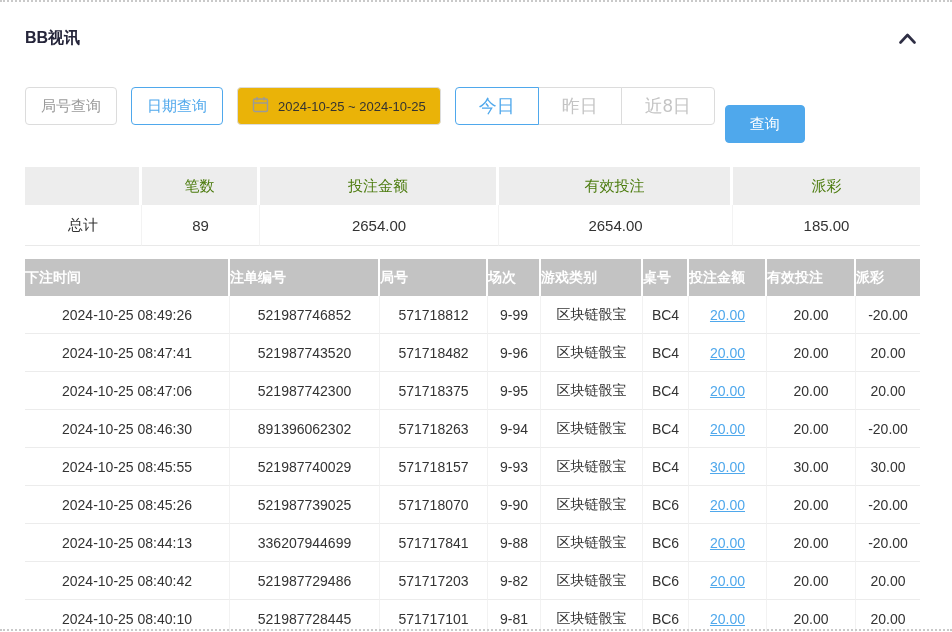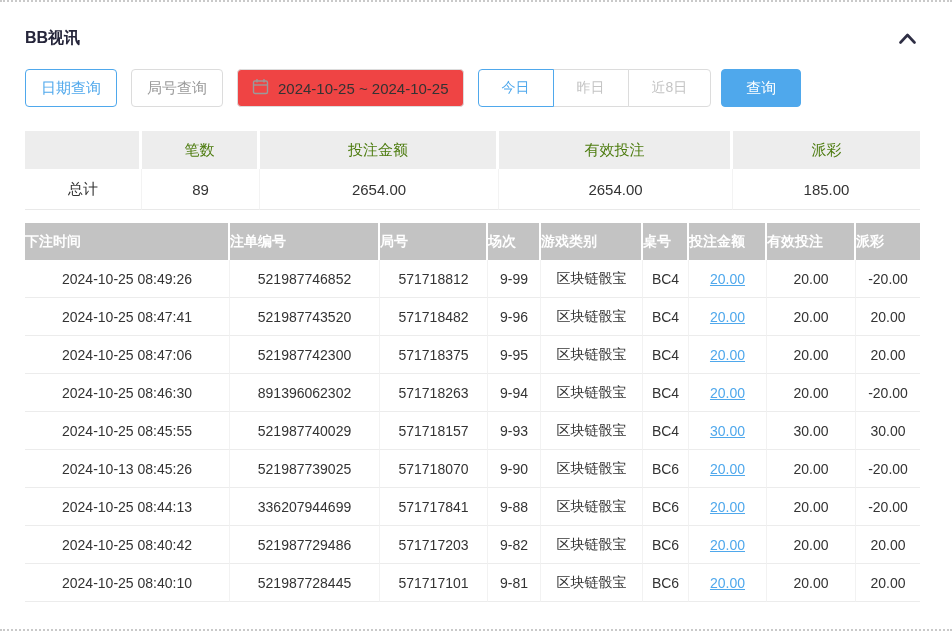--- a/index.html
+++ b/index.html
@@ -29,32 +29,32 @@
   .collapse-btn { background: none; border: none; cursor: pointer; padding: 4px; line-height: 0; }
   
   .filter-bar { display: flex; align-items: center; gap: 14px; margin-bottom: 24px; }
   .btn {
     height: 38px; padding: 0 15px; border-radius: 4px;
     font-size: 15px; background: #fff; cursor: pointer;
     font-family: inherit;
   }
   .btn.outline-active { border: 1px solid var(--accent, #4fa8ec); color: var(--accent, #4fa8ec); }
   .btn.outline { border: 1px solid #dcdcdc; color: #999; }
-  .btn.primary { border: 1px solid var(--accent, #4fa8ec); background: var(--accent, #4fa8ec); color: #fff; padding: 0 24px; margin-left: -4px; }
+  .btn.primary { border: 1px solid var(--accent, #4fa8ec); background: var(--accent, #4fa8ec); color: #fff; padding: 0 24px; margin-left: -4px; margin-top: 36px; }
   .date-input {
     display: flex; align-items: center; gap: 9px;
     height: 38px; padding: 0 14px;
     border: 1px solid #dcdcdc; border-radius: 4px;
-    font-size: 15px; color: #333; cursor: pointer; background: #ef4444;
+    font-size: 13px; color: #333; cursor: pointer; background: #eab308;
   }
   .segmented { display: flex; }
   .seg {
     height: 38px; padding: 0 23px;
     border: 1px solid #dcdcdc; background: #fff;
-    color: #c4c4c4; font-size: 14px; cursor: pointer;
+    color: #c4c4c4; font-size: 18px; cursor: pointer;
     margin-left: -1px; position: relative; font-family: inherit; text-align: right;
   }
   .seg:first-child { margin-left: 0; border-radius: 4px 0 0 4px; }
   .seg:last-child { border-radius: 0 4px 4px 0; }
   .seg.active { border-color: var(--accent, #4fa8ec); color: var(--accent, #4fa8ec); z-index: 1; }
   
   table { border-collapse: separate; border-spacing: 0; width: 895px; table-layout: fixed; }
   .summary-table { font-size: 15px; }
   .summary-table th {
     background: #ededed; height: 38px;
@@ -95,22 +95,22 @@
     <button class="collapse-btn">
       <span>
         <svg width="17" height="11" viewBox="0 0 17 11">
             <polyline points="1.5,9.5 8.5,2 15.5,9.5" fill="none" stroke="#2e2e44" stroke-width="2.6" stroke-linecap="round" stroke-linejoin="round"></polyline>
           </svg>
       </span>
     </button>
   </div>
 
   <div class="filter-bar">
+    <button class="btn outline">局号查询</button>
     <button class="btn outline-active">日期查询</button>
-    <button class="btn outline">局号查询</button>
     <div class="date-input">
       <span>
         <svg width="17" height="17" viewBox="0 0 17 17">
             <rect x="1.5" y="3" width="14" height="12.5" rx="1.5" fill="none" stroke="#9a9a9a" stroke-width="1.4"></rect>
             <line x1="1.5" y1="7" x2="15.5" y2="7" stroke="#9a9a9a" stroke-width="1.4"></line>
             <line x1="5" y1="1" x2="5" y2="4.5" stroke="#9a9a9a" stroke-width="1.4"></line>
             <line x1="12" y1="1" x2="12" y2="4.5" stroke="#9a9a9a" stroke-width="1.4"></line>
           </svg>
       </span>
       <span>2024-10-25 ~ 2024-10-25</span>
@@ -226,21 +226,21 @@
           <td>521987740029</td>
           <td>571718157</td>
           <td>9-93</td>
           <td>区块链骰宝</td>
           <td>BC4</td>
           <td><a class="bet-link">30.00</a></td>
           <td>30.00</td>
           <td>30.00</td>
         </tr>
         <tr>
-          <td>2024-10-13 08:45:26</td>
+          <td>2024-10-25 08:45:26</td>
           <td>521987739025</td>
           <td>571718070</td>
           <td>9-90</td>
           <td>区块链骰宝</td>
           <td>BC6</td>
           <td><a class="bet-link">20.00</a></td>
           <td>20.00</td>
           <td class="negative">-20.00</td>
         </tr>
         <tr>

